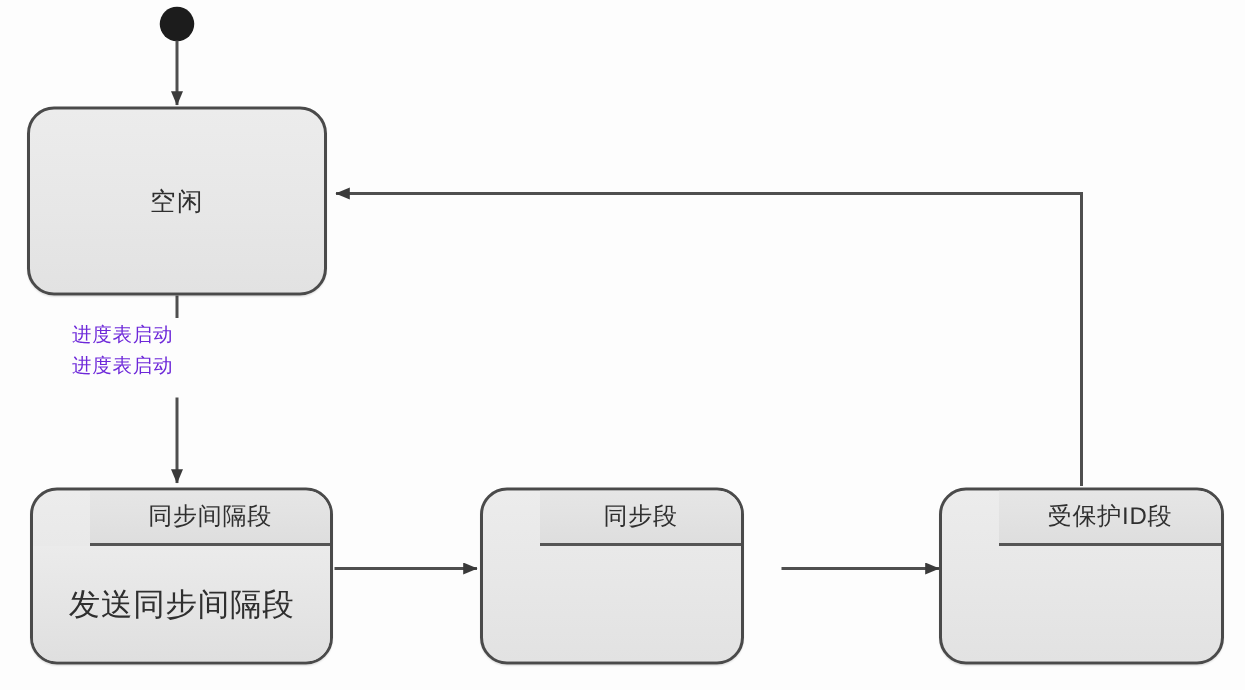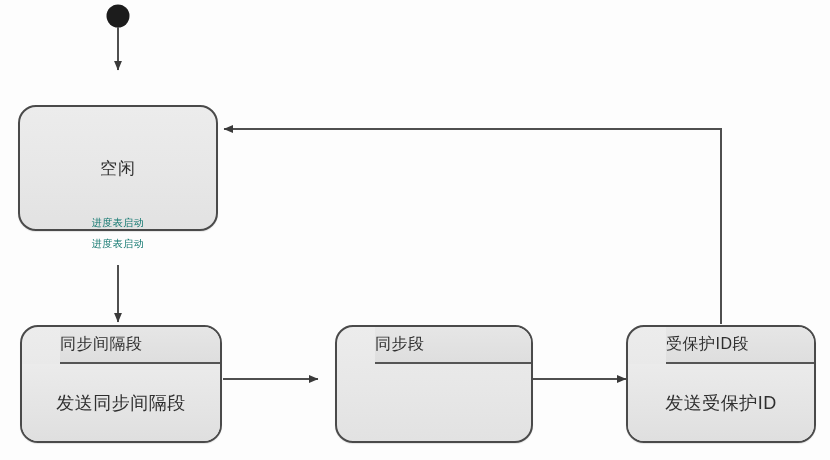--- a/index.html
+++ b/index.html
@@ -36,61 +36,60 @@
     border: 2px solid #4a4a4a;
     border-radius: 18px;
     background: linear-gradient(180deg, #ececec 0%, #e7e7e7 55%, #e2e2e2 100%);
     box-shadow: 0 1px 1px rgba(0,0,0,0.10);
     overflow: hidden;
   }
   .state-simple {
     display: flex;
     align-items: center;
     justify-content: center;
-    margin-top: 34px;
   }
   .state-simple .state-main-label {
     font-size: 17px;
     color: #2f2f2f;
     letter-spacing: 1px;
   }
   .state-head {
     height: 37px;
     display: flex;
     align-items: center;
-    justify-content: flex-start;
+    justify-content: center;
     background: linear-gradient(180deg, #e6e6e6 0%, #dedede 100%);
     border-bottom: 2px solid #555555;
     box-sizing: border-box;
     margin-left: 38px;
   }
   .state-head-label {
     font-size: 16px;
     color: #2f2f2f;
     letter-spacing: 0.5px;
   }
   .state-body {
     height: calc(100% - 37px);
     display: flex;
     align-items: center;
     justify-content: center;
     background: linear-gradient(180deg, #ebebeb 0%, #e4e4e4 60%, #dfdfdf 100%);
     box-sizing: border-box;
   }
   .state-body-label {
-    font-size: 18px;
+    font-size: 21px;
     color: #2f2f2f;
     letter-spacing: 0.5px;
+    font-family: Liberation Mono, monospace;
   }
   .edge-label {
     position: absolute;
-    text-align: center;
-    font-size: 10px;
+    font-size: 13px;
     line-height: 21px;
-    color: #0f766e;
+    color: #6d28d9;
     letter-spacing: 0.5px;
     white-space: nowrap;
   }
 </style>
 </head>
 <body>
 
 <div id="diagram-root">
 
   <svg class="layer" viewBox="0 0 830 460">
@@ -125,28 +124,25 @@
 
   <div class="state-node" style="left:20px; top:325px; width:202px; height:118px;">
     <div class="state-head">
       <span class="state-head-label">同步间隔段</span>
     </div>
     <div class="state-body">
       <span class="state-body-label">发送同步间隔段</span>
     </div>
   </div>
 
-  <div class="state-node" style="left:335px; top:325px; width:198px; height:118px;">
+  <div class="state-node" style="left:320px; top:325px; width:176px; height:118px;">
     <div class="state-head">
       <span class="state-head-label">同步段</span>
     </div>
   </div>
 
   <div class="state-node" style="left:626px; top:325px; width:190px; height:118px;">
     <div class="state-head">
       <span class="state-head-label">受保护ID段</span>
     </div>
-    <div class="state-body">
-      <span class="state-body-label">发送受保护ID</span>
-    </div>
   </div>
 
 </div>
 
 </body></html>

